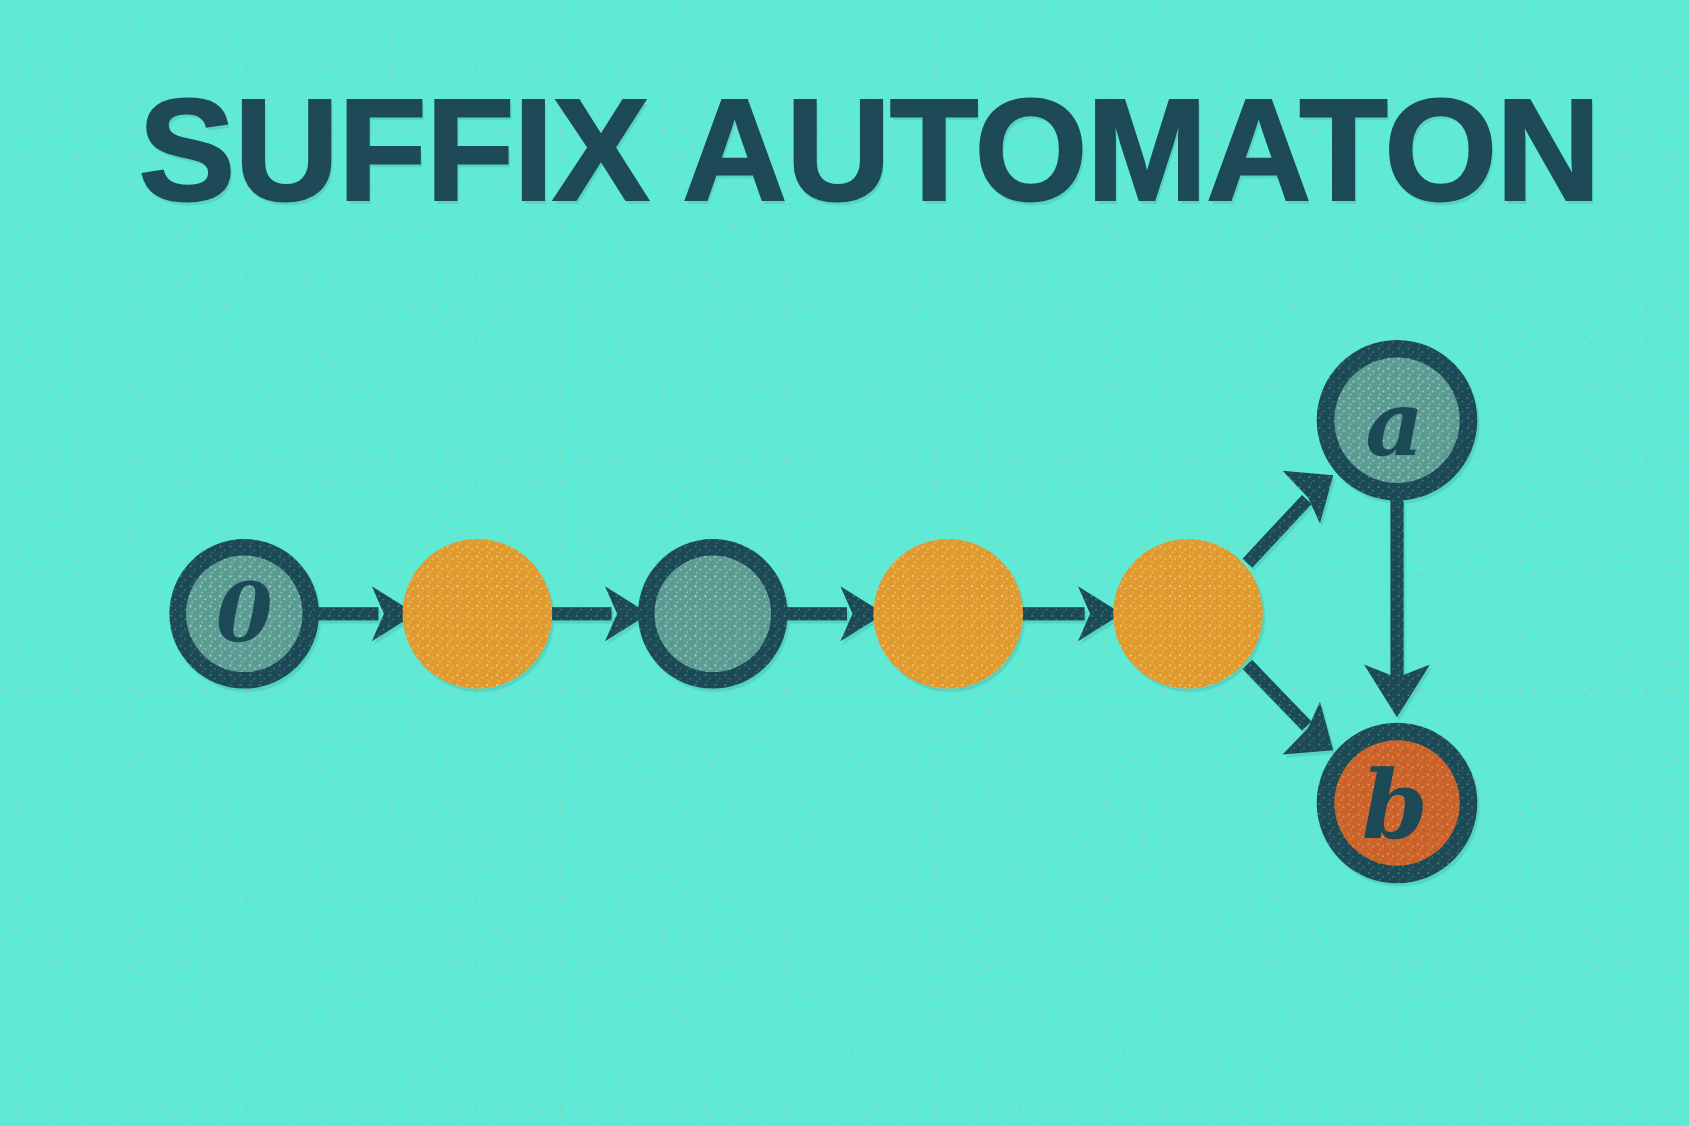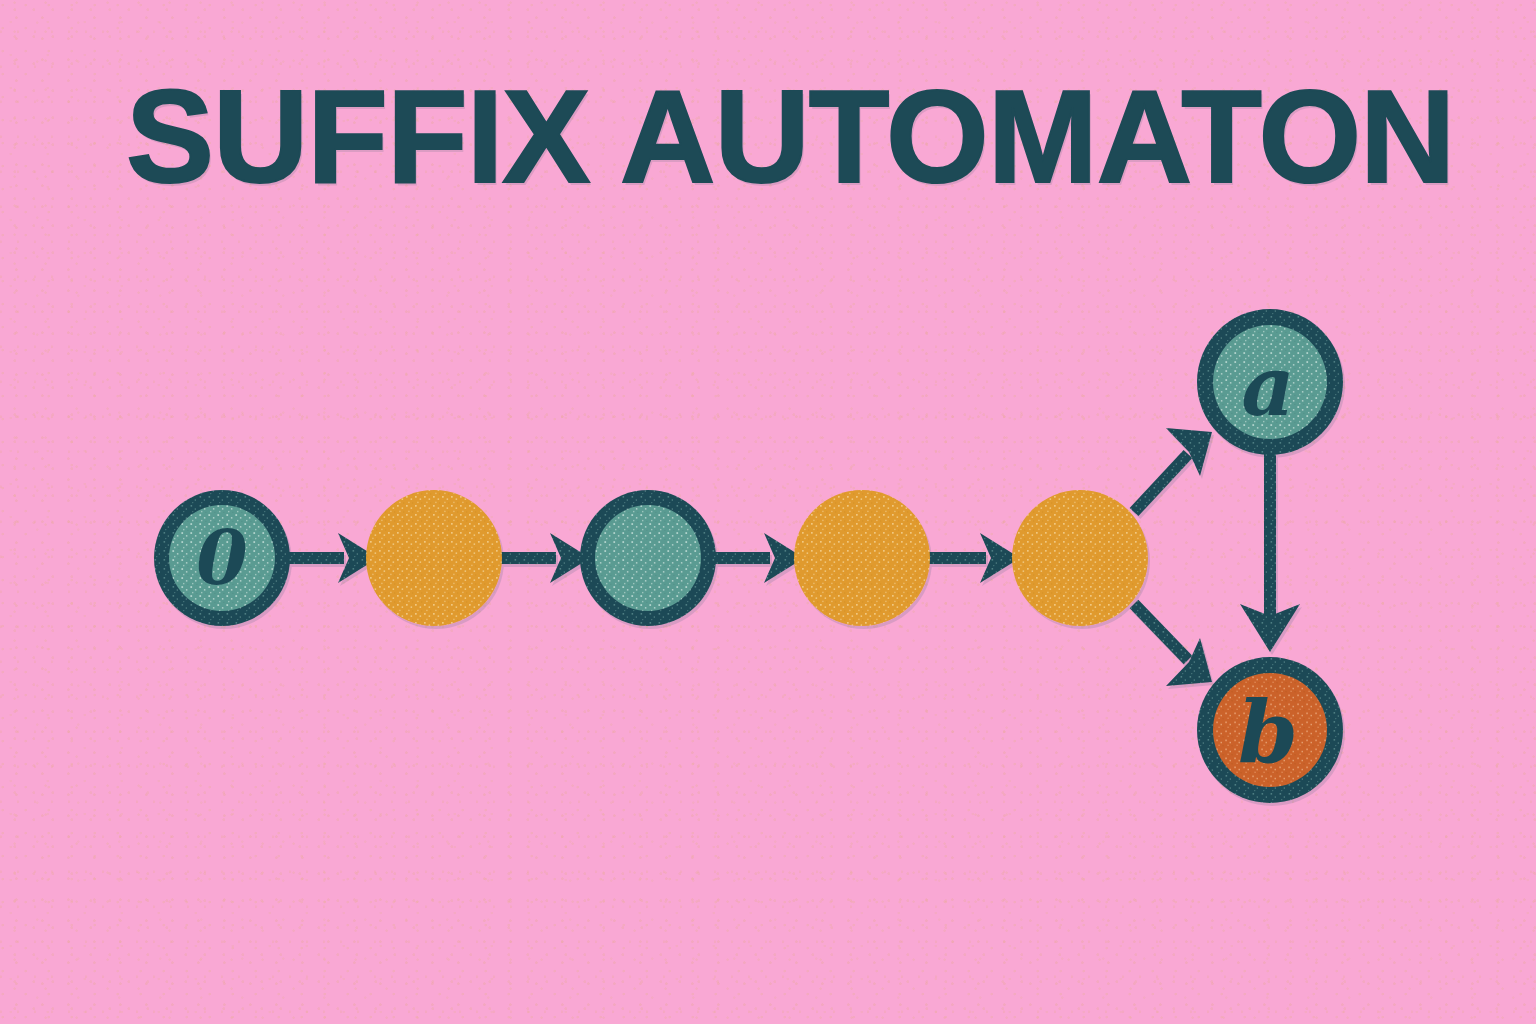--- a/index.html
+++ b/index.html
@@ -12,21 +12,21 @@
     height: 1024px;
     overflow: hidden;
     font-family: "Liberation Sans", sans-serif;
     background: #faeedb;
   }
 
   #stage {
     position: relative;
     width: 1536px;
     height: 1024px;
-    background-color: #f9a8d4;
+    background-color: #5eead4;
     overflow: hidden;
   }
 
   
   #paper-grain {
     position: absolute;
     inset: 0;
     pointer-events: none;
     opacity: .55;
     background-image:

